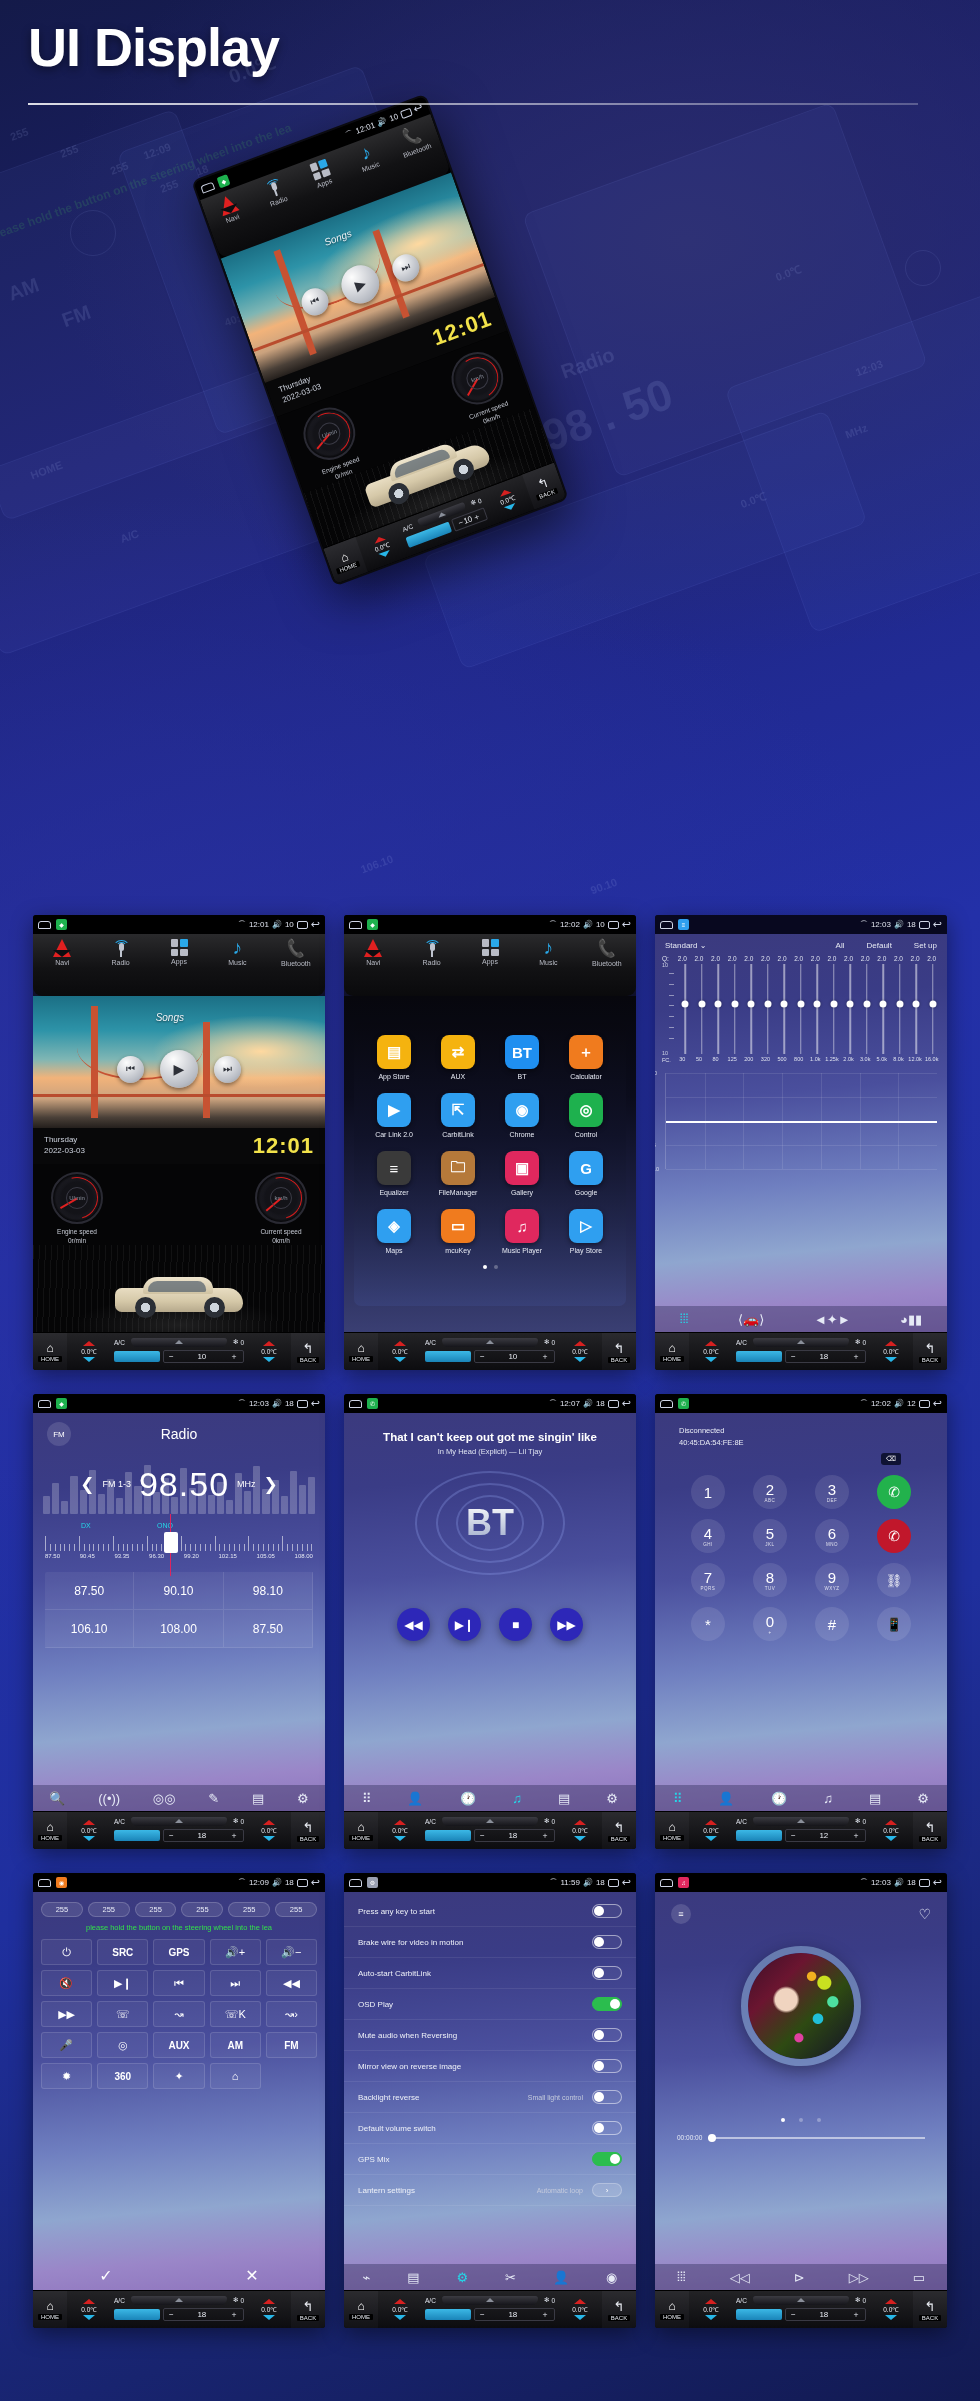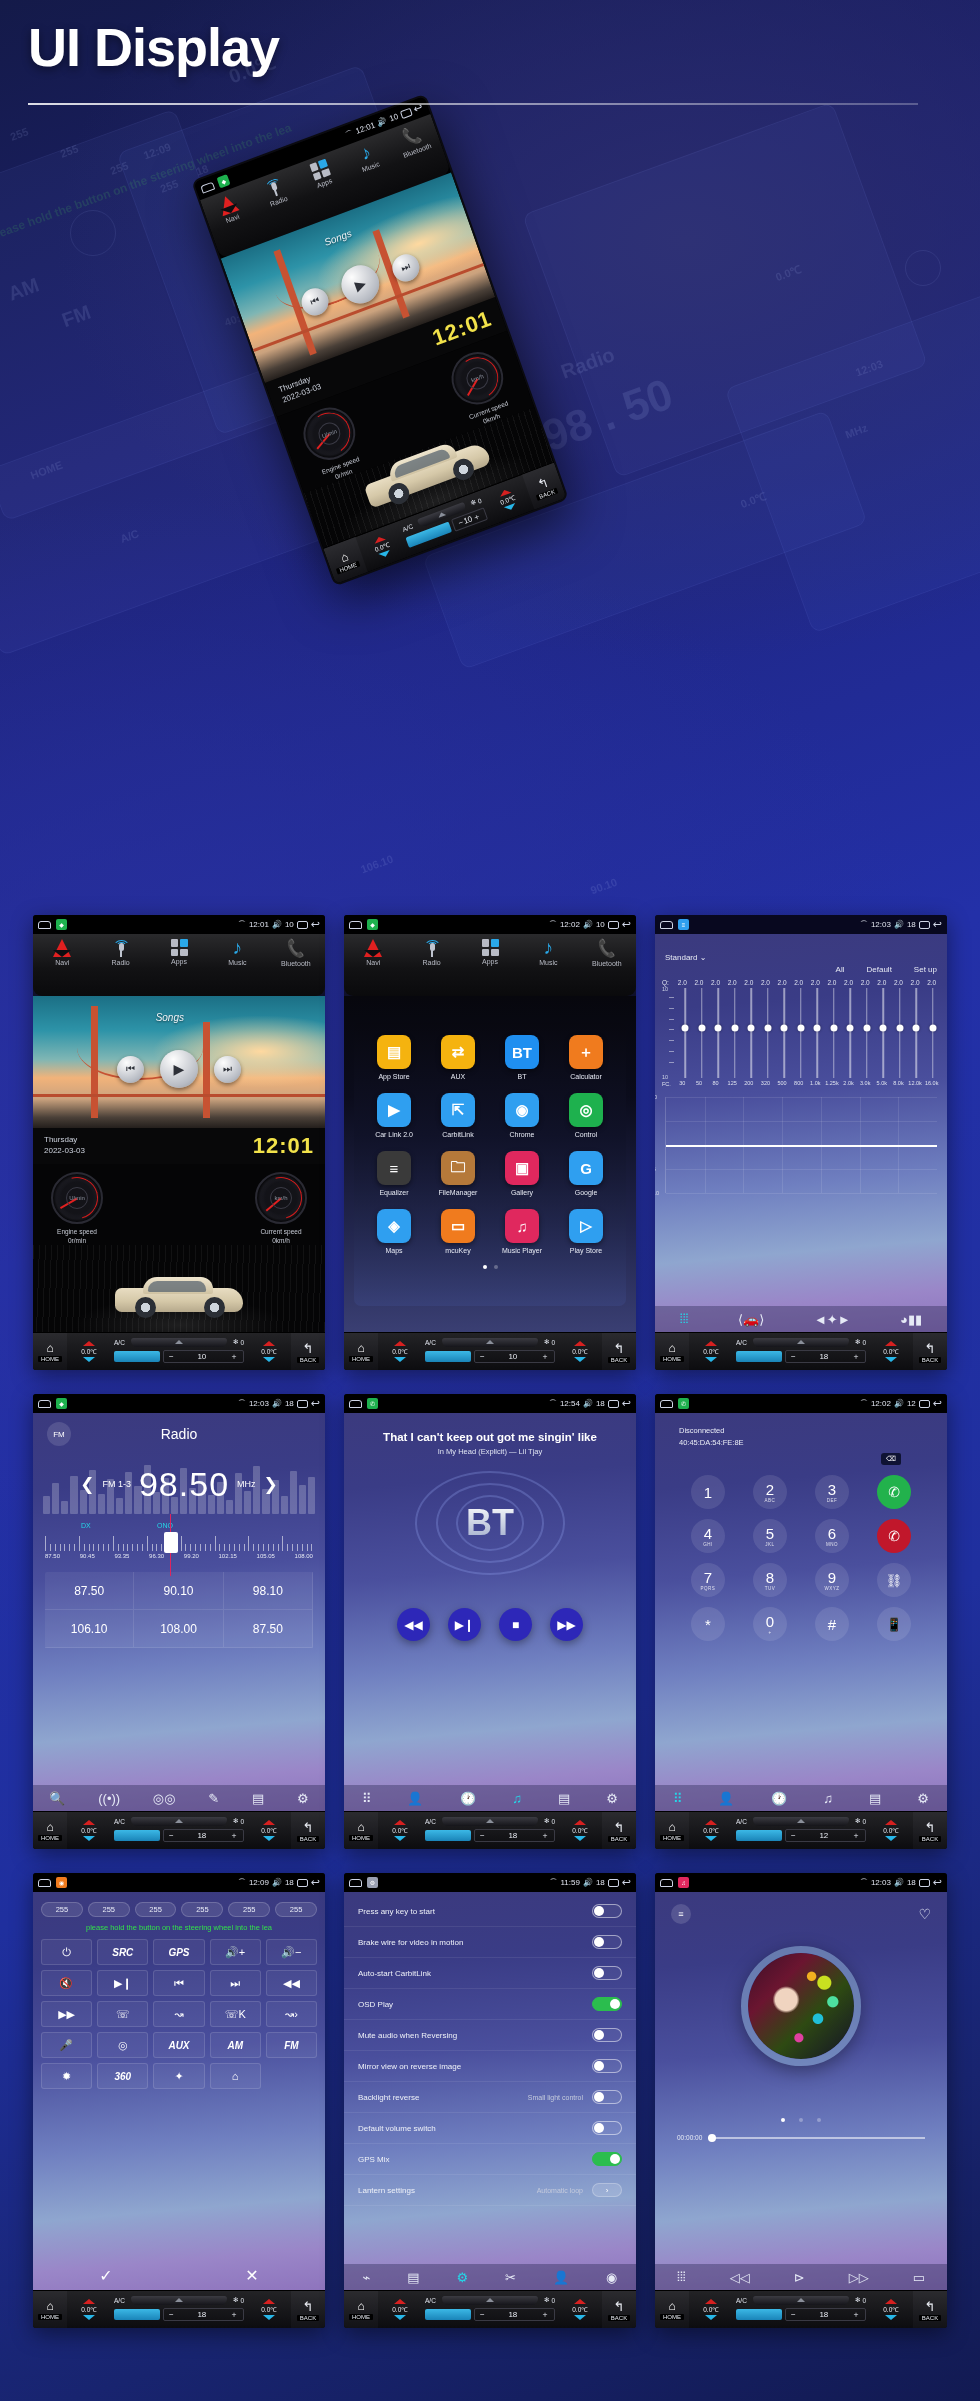--- a/index.html
+++ b/index.html
@@ -168,21 +168,21 @@
   .app{display:flex;flex-direction:column;align-items:center;gap:4px;}
   .app-ic{width:34px;height:34px;border-radius:8px;display:flex;align-items:center;
     justify-content:center;font-size:15px;font-weight:bold;color:#fff;
     box-shadow:0 2px 5px rgba(0,0,0,.45);}
   .app-lbl{font-size:7px;color:#e8ebf4;text-align:center;}
   .dots{display:flex;justify-content:center;gap:7px;margin-top:11px;}
   .dots i{width:4px;height:4px;border-radius:50%;background:rgba(255,255,255,.28);}
   .dots i.on{background:#fff;}
   
   .eq-top{display:flex;align-items:center;padding:7px 10px 2px;font-size:8px;color:#e6e9f3;}
-  .eq-actions{margin-left:auto;display:flex;gap:22px;margin-top:24px;}
+  .eq-actions{margin-left:auto;display:flex;gap:22px;}
   .q-row{display:flex;align-items:center;padding:3px 7px 0;font-size:6.5px;color:#dde1ee;gap:2px;}
   .q-row .q-lbl{width:10px;}
   .q-row .qv{flex:1;text-align:center;}
   .sliders{display:flex;align-items:stretch;padding:2px 7px 0;gap:2px;height:92px;}
   .axis{width:14px;position:relative;font-size:5.5px;color:#ccd2e4;}
   .axis .tick{position:absolute;left:7px;width:5px;height:1px;background:rgba(255,255,255,.45);}
   .sl{flex:1;position:relative;}
   .sl .track{position:absolute;left:50%;top:0;bottom:0;width:1.5px;background:rgba(255,255,255,.5);transform:translateX(-50%);}
   .sl .knob{position:absolute;left:50%;top:44%;width:7px;height:7px;border-radius:50%;
     background:#fff;transform:translate(-50%,-50%);box-shadow:0 0 3px rgba(0,0,0,.4);}
@@ -257,21 +257,21 @@
   .swc-chips{display:flex;gap:5px;padding:10px 8px 0;}
   .chip{flex:1;height:15px;border-radius:8px;background:rgba(255,255,255,.10);
     border:1px solid rgba(255,255,255,.18);display:flex;align-items:center;justify-content:center;
     font-size:7.5px;color:#e9ecf6;}
   .swc-note{text-align:center;font-size:7.5px;color:#32e04a;padding:6px 4px 0;
     white-space:nowrap;overflow:hidden;}
   .swc-grid{display:grid;grid-template-columns:repeat(5,1fr);gap:5px;padding:7px 8px 0;}
   .swc-btn{height:26px;border:1px solid rgba(255,255,255,.13);border-radius:3px;
     background:rgba(255,255,255,.05);display:flex;align-items:center;justify-content:center;
     font-size:11px;color:#fff;}
-  .swc-btn.txt{font-size:10px;font-weight:600;font-style:italic;}
+  .swc-btn.txt{font-size:10px;font-weight:600;}
   .swc-foot{position:absolute;left:0;right:0;bottom:0;height:30px;display:flex;}
   .swc-foot div{flex:1;display:flex;align-items:center;justify-content:center;font-size:16px;color:#fff;}
   
   .set-list{padding:4px 0 0;}
   .set-row{height:31px;display:flex;align-items:center;padding:0 14px;
     border-bottom:1px solid rgba(255,255,255,.08);}
   .set-lbl{font-size:8px;color:#eef1f8;}
   .set-val{margin-left:auto;font-size:7px;color:#c5cbdd;margin-right:9px;}
   .tog{width:30px;height:14px;border-radius:8px;border:1px solid rgba(255,255,255,.5);
     background:rgba(255,255,255,.05);position:relative;flex:none;}
@@ -1192,21 +1192,21 @@
     </div>
   </div>
 
   <div class="dev">
       <div class="dev-body">
     <div class="sbar">
       <span class="ic home-trap"></span>
       <span class="appic" style="background:#1eb14e">✆</span>
       <span class="sb-right">
             <span>⌒</span>
-        <span>12:54</span>
+        <span>12:07</span>
         <span>🔊</span>
         <span>18</span>
         <span class="ic sq-ic"></span>
         <span class="back-ic">↩</span>
           </span>
     </div>
     <div class="bluescreen">
       <div class="bt-title">That I can't keep out got me singin' like</div>
       <div class="bt-sub">In My Head (Explicit) — Lil Tjay</div>
       <div class="bt-logo-wrap">

